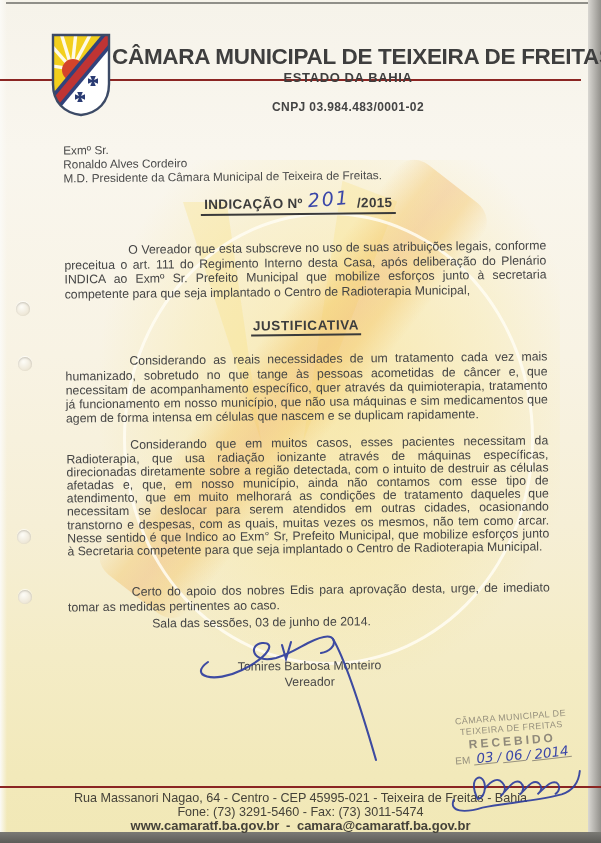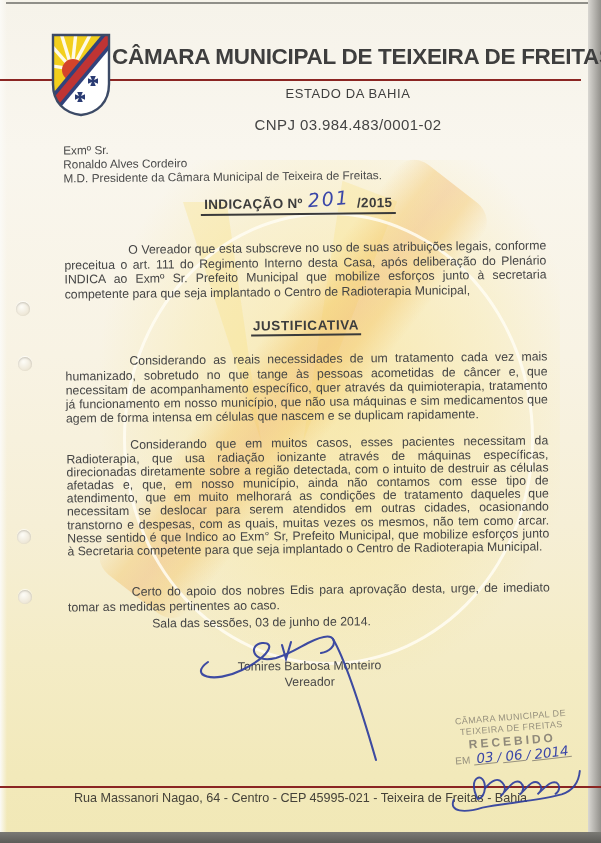--- a/index.html
+++ b/index.html
@@ -23,22 +23,22 @@
   .wm-band{position:absolute;left:30%;top:-6%;width:24%;height:100%;transform:rotate(38deg);border-radius:24px;
            background:linear-gradient(90deg, rgba(244,196,93,0), rgba(243,190,88,.38) 30%, rgba(238,166,78,.34) 50%, rgba(243,190,88,.38) 70%, rgba(244,196,93,0));}
   .wm-ray1{position:absolute;left:18%;top:8%;width:34%;height:46%;background:rgba(249,224,128,.33);clip-path:polygon(50% 100%,0 0,28% 0);}
   .wm-ray2{position:absolute;left:34%;top:4%;width:34%;height:50%;background:rgba(249,224,128,.30);clip-path:polygon(30% 100%,55% 0,90% 8%);}
   .wm-ring{position:absolute;left:5%;top:10%;width:88%;height:86%;border-radius:50%;border:3px solid rgba(255,253,243,.85);}
   
   .shield{position:absolute;left:50px;top:32px;z-index:3;}
   .redline{position:absolute;left:0;top:79px;width:581px;height:2px;background:#8b2522;z-index:2;}
   .hdr{position:absolute;left:112px;top:0;width:472px;text-align:center;z-index:2;color:#3e3e3e;}
   .org{margin-top:44px;font-size:22.5px;font-weight:bold;letter-spacing:-.3px;white-space:nowrap;}
-  .state{margin-top:16px;font-size:13px;font-weight:normal;letter-spacing:.6px;}
-  .cnpj{margin-top:15px;font-size:15px;font-weight:normal;letter-spacing:.4px;color:#444;}
+  .state{margin-top:0;font-size:13px;font-weight:bold;letter-spacing:.6px;}
+  .cnpj{margin-top:15px;font-size:12px;font-weight:bold;letter-spacing:.4px;color:#444;}
   
   .content{position:absolute;left:0;top:0;width:601px;height:843px;z-index:2;transform:rotate(-.6deg);transform-origin:300px 420px;color:#474747;}
   .addr{position:absolute;left:66px;top:142px;font-size:11.8px;line-height:13.8px;color:#4a4a4a;}
   .doc-title{position:absolute;left:0;top:190px;width:601px;text-align:center;}
   .doc-title .ul{display:inline-block;border-bottom:2px solid #3a3a3a;padding:0 3px 1px 3px;}
   .doc-title .pfx,.doc-title .sfx{font-size:13.5px;font-weight:bold;color:#3d3d3d;letter-spacing:.3px;}
   .doc-title .num{display:inline-block;font-family:"DejaVu Sans",sans-serif;font-style:italic;font-size:19px;color:#3a46a8;margin:0 7px 0 5px;transform:rotate(-4deg) translateY(-2px);letter-spacing:2px;}
   .para{position:absolute;left:66px;width:482px;font-size:12.3px;text-align:justify;text-indent:64px;color:#454545;}
   .p1{top:229px;line-height:14.6px;}
   .just{position:absolute;left:66px;top:316px;width:482px;text-align:center;}
@@ -176,19 +176,21 @@
           <path d="M44,24 C52,16 58,14 62,20 C66,25 63,31 59,33 C67,26 74,16 80,21 C84,25 82,31 78,33 C86,27 92,18 98,23 C102,27 100,32 96,34 C104,28 110,21 116,24 C120,27 118,33 114,35"></path>
           <path d="M12,33 C6,45 22,47 40,43 C70,40 100,40 120,36 C132,33 138,26 140,14"></path>
         </g>
       </svg>
     </div>
   </div>
 
   <div class="footline"></div>
   <div class="footer">
     <div class="f1">Rua Massanori Nagao, 64 - Centro - CEP 45995-021 - Teixeira de Freitas - Bahia</div>
+    <div class="f2">Fone: (73) 3291-5460 - Fax: (73) 3011-5474</div>
+    <div class="f3">www.camaratf.ba.gov.br  -  camara@camaratf.ba.gov.br</div>
   </div>
 
   <div class="edge-left"></div>
   <div class="edge-top"></div>
   <div class="edge-right"></div>
   <div class="edge-bottom"></div>
 </div>
 
 </body></html>

